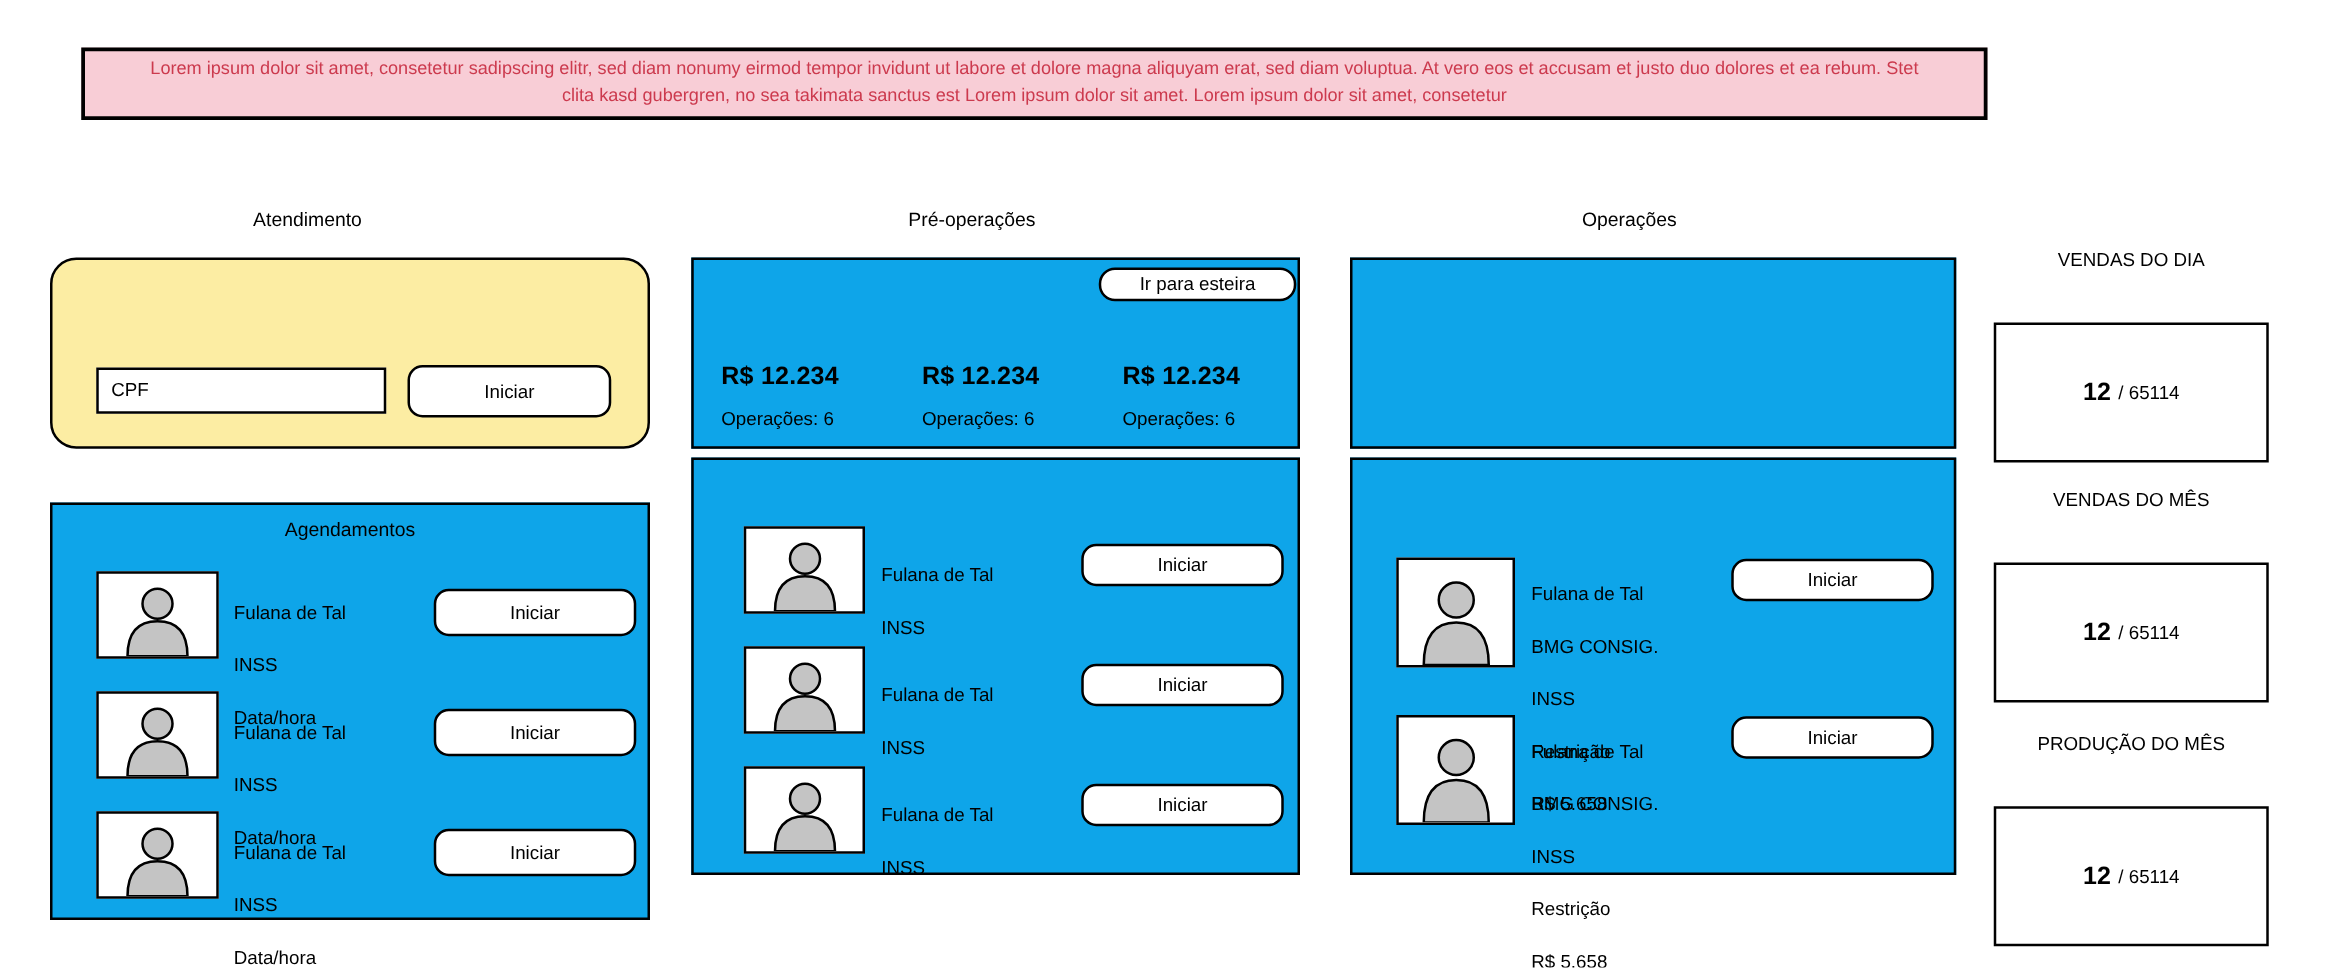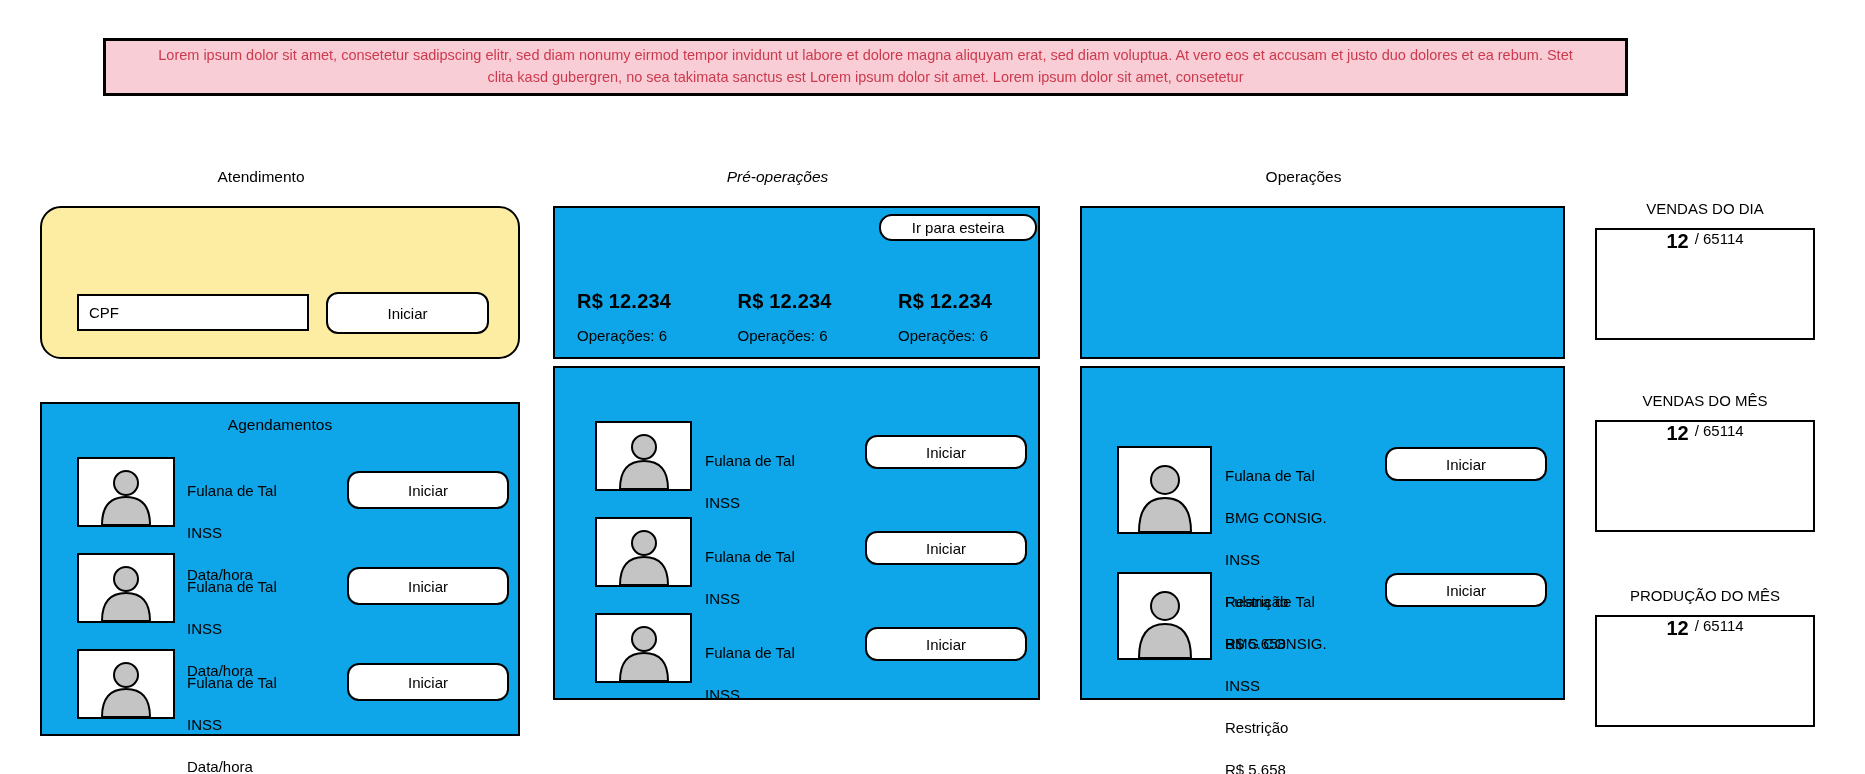--- a/index.html
+++ b/index.html
@@ -9,21 +9,21 @@
     -webkit-font-smoothing:antialiased;
   }
   .abs{position:absolute;box-sizing:border-box;}
 
   
   .banner{
     left:65px;top:38px;width:1525px;height:58px;
     background:#f8cdd6;border:3px solid #000;color:#cc3a4e;
     font-size:14.5px;line-height:1.5;
     display:flex;align-items:center;justify-content:center;
-    text-align:center;padding:0 44px;margin-left:38px;
+    text-align:center;padding:0 44px;
   }
 
   
   .panel-title{
     top:168px;height:20px;font-size:15.5px;text-align:center;
     transform:translateX(-19px);
   }
   .kpi-title{height:18px;font-size:15px;text-align:center;}
 
   
@@ -56,34 +56,34 @@
     left:0;top:70px;width:100%;padding:0 22px;
     display:flex;justify-content:space-between;margin-top:12px;
   }
   .stat{min-width:118px;text-align:left;}
   .stat .v{font-size:20px;font-weight:bold;letter-spacing:.2px;}
   .stat .l{font-size:15px;margin-top:14px;}
 
   
   .kpi-box{
     left:1595px;width:220px;height:112px;border:2px solid #000;background:#fff;
-    display:flex;align-items:flex-start;justify-content:center;
+    display:flex;align-items:center;justify-content:center;margin-top:30px;
   }
   .kpi-value{font-size:20px;font-weight:bold;}
   .kpi-total{font-size:15px;font-weight:normal;margin-left:6px;}
 </style>
 </head>
 <body>
 
 <div class="abs banner">
   <span>Lorem ipsum dolor sit amet, consetetur sadipscing elitr, sed diam nonumy eirmod tempor invidunt ut labore et dolore magna aliquyam erat, sed diam voluptua. At vero eos et accusam et justo duo dolores et ea rebum. Stet clita kasd gubergren, no sea takimata sanctus est Lorem ipsum dolor sit amet. Lorem ipsum dolor sit amet, consetetur</span>
 </div>
 
-<div class="abs panel-title" style="left:40px;width:480px;">Atendimento</div>
-<div class="abs panel-title" style="left:553px;width:487px;font-style:italic;">Pré-operações</div>
+<div class="abs panel-title" style="left:25px;width:480px;">Atendimento</div>
+<div class="abs panel-title" style="left:553px;width:487px;">Pré-operações</div>
 <div class="abs panel-title" style="left:1080px;width:485px;">Operações</div>
 
 <div class="abs section yellow" style="left:40px;top:206px;width:480px;height:153px;">
   <input class="abs wf-input" style="left: 35px; top: 86px; width: 232px; height: 37px;" placeholder="CPF">
   <div class="abs wf-btn" style="left:284px;top:84px;width:163px;height:42px;">Iniciar</div>
 </div>
 
 <div class="abs section" style="left:40px;top:366px;width:480px;height:334px;margin-top:36px;">
   <div class="abs section-heading" style="top:12px;">Agendamentos</div>
 

